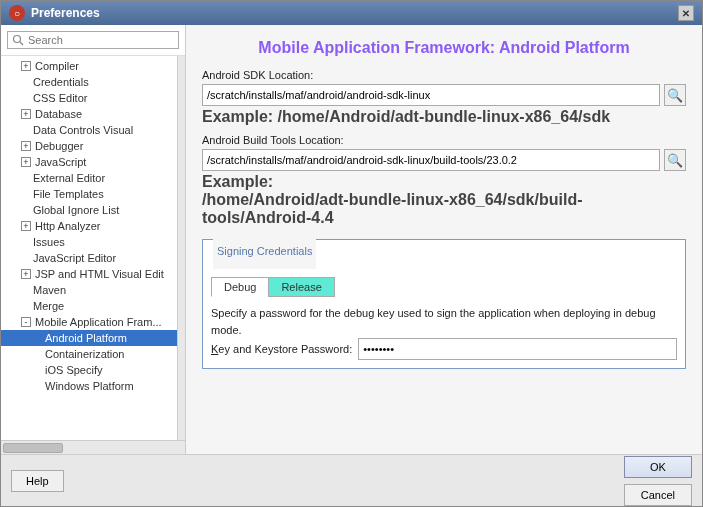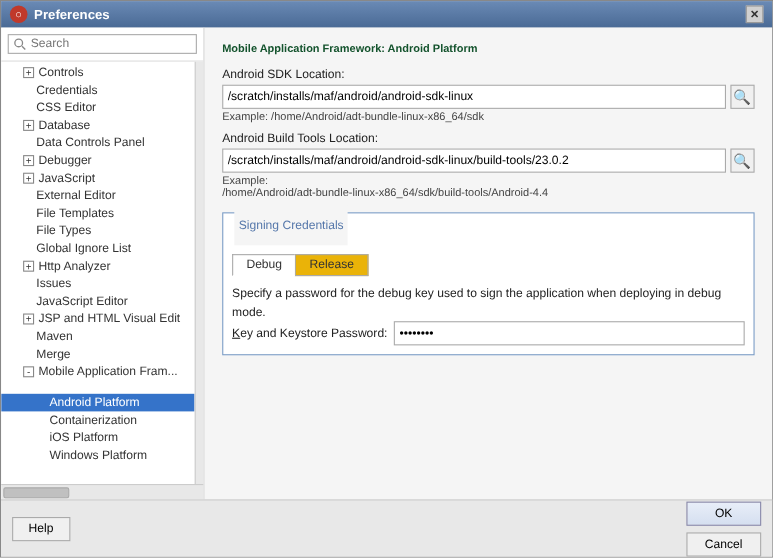--- a/index.html
+++ b/index.html
@@ -113,21 +113,20 @@
       white-space: nowrap;
       overflow: hidden;
       text-overflow: ellipsis;
       display: flex;
       align-items: center;
       gap: 2px;
     }
     .tree-item.selected {
       background: #3573c9;
       color: white;
-      margin-top: 12px;
     }
     .tree-item.indent1 { padding-left: 20px; }
     .tree-item.indent2 { padding-left: 32px; }
     .tree-expand {
       display: inline-block;
       width: 10px;
       height: 10px;
       border: 1px solid #888;
       background: white;
       font-size: 9px;
@@ -166,24 +165,25 @@
       margin: 0 2px;
       border-radius: 2px;
     }
     .content-panel {
       flex: 1;
       padding: 14px 16px;
       background: #f5f5f5;
       overflow-y: auto;
     }
     .panel-title {
-      font-size: 10px;
+      font-size: 16px;
       font-weight: bold;
-      color: #14532d;
+      color: #8b5cf6;
       margin-bottom: 12px;
+      text-align: center;
     }
     .field-label {
       font-size: 11px;
       color: #222;
       margin-bottom: 3px;
       margin-top: 8px;
     }
     .field-label:first-of-type {
       margin-top: 0;
     }
@@ -206,24 +206,25 @@
       height: 22px;
       background: #f0f0f0;
       border: 1px solid #aaa;
       cursor: pointer;
       display: flex;
       align-items: center;
       justify-content: center;
       flex-shrink: 0;
     }
     .example-text {
-      font-size: 10px;
+      font-size: 16px;
       color: #444;
       margin-top: 2px;
       margin-bottom: 4px;
+      font-weight: bold;
     }
     .group-box {
       border: 1px solid #7a9cc5;
       margin-top: 12px;
       padding: 0;
       background: white;
     }
     .group-legend {
       margin-left: 10px;
       margin-top: -7px;
@@ -238,21 +239,21 @@
     }
     .tab-bar {
       display: flex;
       gap: 0;
       margin-bottom: 8px;
     }
     .tab {
       padding: 3px 12px;
       font-size: 11px;
       border: 1px solid #aaa;
-      background: #eab308;
+      background: #5eead4;
       cursor: pointer;
       color: #333;
     }
     .tab.active {
       background: white;
       border-bottom: 1px solid white;
       font-weight: normal;
       z-index: 1;
     }
     .tab:first-child {
@@ -343,57 +344,53 @@
             <circle cx="5" cy="5" r="3.5" stroke="#888" stroke-width="1.2" fill="none"></circle>
             <line x1="8" y1="8" x2="11" y2="11" stroke="#888" stroke-width="1.2"></line>
           </svg>
           <input class="search-input" type="text" placeholder="Search" style="">
         </div>
       </div>
       <div class="sidebar-scroll">
         <div class="tree-list">
           <div class="tree-item indent1">
             <span class="tree-expand">+</span>
-            <span>Controls</span>
+            <span>Compiler</span>
           </div>
           <div class="tree-item indent1">
             <span class="tree-spacer"></span>
             <span>Credentials</span>
           </div>
           <div class="tree-item indent1">
             <span class="tree-spacer"></span>
             <span>CSS Editor</span>
           </div>
           <div class="tree-item indent1">
             <span class="tree-expand">+</span>
             <span>Database</span>
           </div>
           <div class="tree-item indent1">
             <span class="tree-spacer"></span>
-            <span>Data Controls Panel</span>
+            <span>Data Controls Visual</span>
           </div>
           <div class="tree-item indent1">
             <span class="tree-expand">+</span>
             <span>Debugger</span>
           </div>
           <div class="tree-item indent1">
             <span class="tree-expand">+</span>
             <span>JavaScript</span>
           </div>
           <div class="tree-item indent1">
             <span class="tree-spacer"></span>
             <span>External Editor</span>
           </div>
           <div class="tree-item indent1">
             <span class="tree-spacer"></span>
             <span>File Templates</span>
-          </div>
-          <div class="tree-item indent1">
-            <span class="tree-spacer"></span>
-            <span>File Types</span>
           </div>
           <div class="tree-item indent1">
             <span class="tree-spacer"></span>
             <span>Global Ignore List</span>
           </div>
           <div class="tree-item indent1">
             <span class="tree-expand">+</span>
             <span>Http Analyzer</span>
           </div>
           <div class="tree-item indent1">
@@ -423,21 +420,21 @@
           <div class="tree-item indent2 selected">
             <span class="tree-spacer"></span>
             <span>Android Platform</span>
           </div>
           <div class="tree-item indent2">
             <span class="tree-spacer"></span>
             <span>Containerization</span>
           </div>
           <div class="tree-item indent2">
             <span class="tree-spacer"></span>
-            <span>iOS Platform</span>
+            <span>iOS Specify</span>
           </div>
           <div class="tree-item indent2">
             <span class="tree-spacer"></span>
             <span>Windows Platform</span>
           </div>
         </div>
         <div class="scrollbar-track"></div>
       </div>
       <div class="bottom-scrollbar">
         <div class="scroll-thumb-h"></div>

